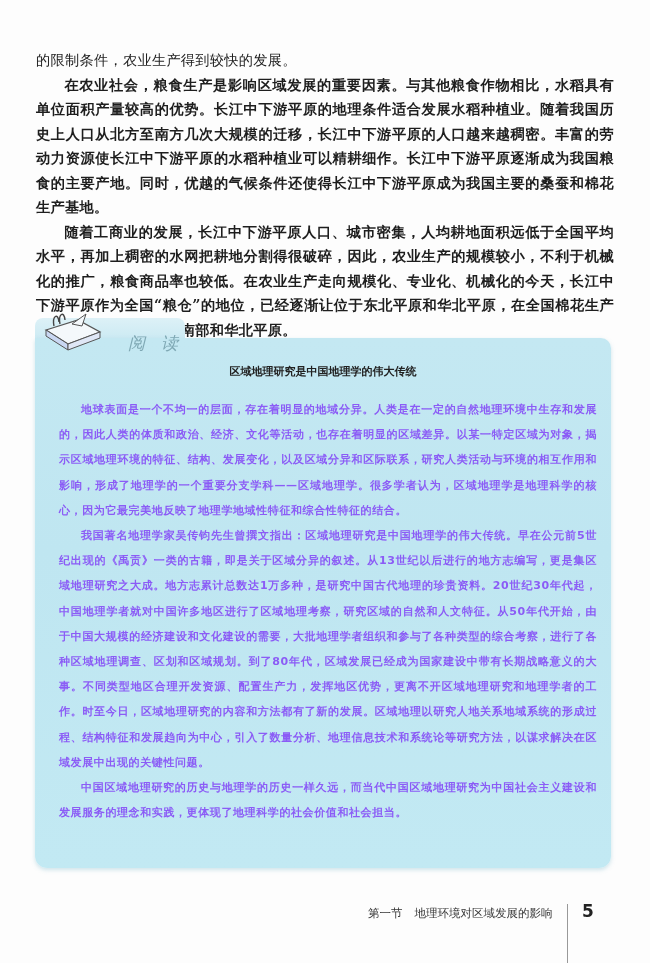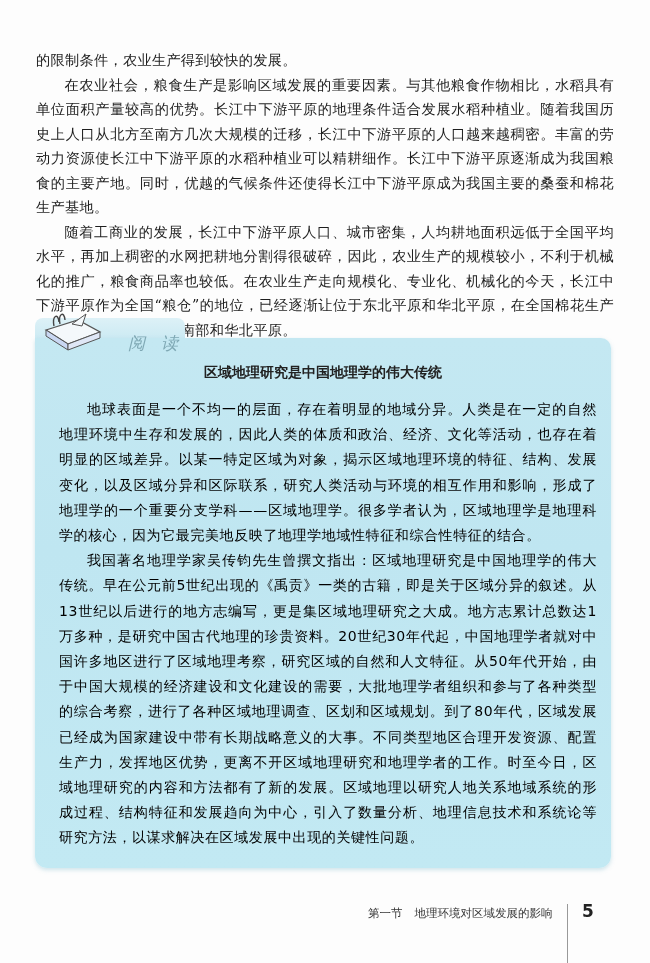--- a/index.html
+++ b/index.html
@@ -8,21 +8,21 @@
       position: relative; overflow: hidden;
       font-family: "DejaVu Serif", "Liberation Serif", serif;
       color: #1e1e1e;
     }
     .body-text {
       position: absolute; left: 36px; top: 48px; width: 578px;
       font-size: 14.2px; line-height: 24.5px; letter-spacing: 0.3px;
       text-align: justify;
     }
     .body-text p { margin: 0; }
-    .indent { text-indent: 2em; }
+    .indent { text-indent: 2em; font-weight: bold; }
 
     .reading-tab {
       position: absolute; left: 35px; top: 318px; width: 150px; height: 30px;
       background: linear-gradient(180deg, #ddf1f7 0%, #c4e7f1 100%);
       border-radius: 8px 8px 0 0;
     }
     .reading-box {
       position: absolute; left: 35px; top: 338px; width: 576px; height: 530px;
       background: linear-gradient(180deg, #c4e8f2 0%, #bfe6f1 40%, #c2e9f3 100%);
       border-radius: 0 10px 12px 12px;
@@ -32,27 +32,27 @@
       position: absolute; left: 42px; top: 306px; width: 62px; height: 46px;
     }
     .reading-label {
       position: absolute; left: 128px; top: 320px;
       font-family: "DejaVu Sans", "Liberation Sans", sans-serif;
       font-style: italic; font-size: 17px; letter-spacing: 16px; color: #7fa8b4; margin-top: 12px;
     }
     .reading-title {
       position: absolute; left: 35px; top: 364px; width: 576px; text-align: center;
       font-family: "DejaVu Sans", "Liberation Sans", sans-serif;
-      font-weight: bold; font-size: 14px; color: #222;
+      font-weight: bold; font-size: 11px; color: #222;
     }
     .reading-text {
       position: absolute; left: 59px; top: 397px; width: 538px;
       font-family: "DejaVu Sans", "Liberation Sans", sans-serif;
-      font-size: 14px; line-height: 25.2px; letter-spacing: 0.6px;
-      text-align: justify; color: #000000;
+      font-size: 11px; line-height: 25.2px; letter-spacing: 0.6px;
+      text-align: justify; color: #8b5cf6;
     }
     .reading-text p { margin: 0; }
 
     .footer-section {
       position: absolute; left: 368px; top: 906px;
       font-family: Liberation Sans, sans-serif;
       font-size: 11.5px; color: #333;
     }
     .footer-section .gap { display: inline-block; width: 12px; }
     .footer-divider {
@@ -84,19 +84,20 @@
   <path d="M12 20 C10 10 16 6 17 16" fill="none" stroke="#444" stroke-width="1.4"></path>
   <path d="M18 18 C16 8 22 4 23 14" fill="none" stroke="#444" stroke-width="1.4"></path>
 </svg>
 <div class="reading-label">阅读</div>
 
 <div class="reading-title">区域地理研究是中国地理学的伟大传统</div>
 
 <div class="reading-text">
   <p class="indent">地球表面是一个不均一的层面，存在着明显的地域分异。人类是在一定的自然地理环境中生存和发展的，因此人类的体质和政治、经济、文化等活动，也存在着明显的区域差异。以某一特定区域为对象，揭示区域地理环境的特征、结构、发展变化，以及区域分异和区际联系，研究人类活动与环境的相互作用和影响，形成了地理学的一个重要分支学科——区域地理学。很多学者认为，区域地理学是地理科学的核心，因为它最完美地反映了地理学地域性特征和综合性特征的结合。</p>
   <p class="indent">我国著名地理学家吴传钧先生曾撰文指出：区域地理研究是中国地理学的伟大传统。早在公元前5世纪出现的《禹贡》一类的古籍，即是关于区域分异的叙述。从13世纪以后进行的地方志编写，更是集区域地理研究之大成。地方志累计总数达1万多种，是研究中国古代地理的珍贵资料。20世纪30年代起，中国地理学者就对中国许多地区进行了区域地理考察，研究区域的自然和人文特征。从50年代开始，由于中国大规模的经济建设和文化建设的需要，大批地理学者组织和参与了各种类型的综合考察，进行了各种区域地理调查、区划和区域规划。到了80年代，区域发展已经成为国家建设中带有长期战略意义的大事。不同类型地区合理开发资源、配置生产力，发挥地区优势，更离不开区域地理研究和地理学者的工作。时至今日，区域地理研究的内容和方法都有了新的发展。区域地理以研究人地关系地域系统的形成过程、结构特征和发展趋向为中心，引入了数量分析、地理信息技术和系统论等研究方法，以谋求解决在区域发展中出现的关键性问题。</p>
+  <p class="indent">中国区域地理研究的历史与地理学的历史一样久远，而当代中国区域地理研究为中国社会主义建设和发展服务的理念和实践，更体现了地理科学的社会价值和社会担当。</p>
 </div>
 
 <div class="footer-section">
   <span>第一节</span><span class="gap"></span><span>地理环境对区域发展的影响</span>
 </div>
 <div class="footer-divider"></div>
 <div class="page-number">5</div>
 
 </body></html>

